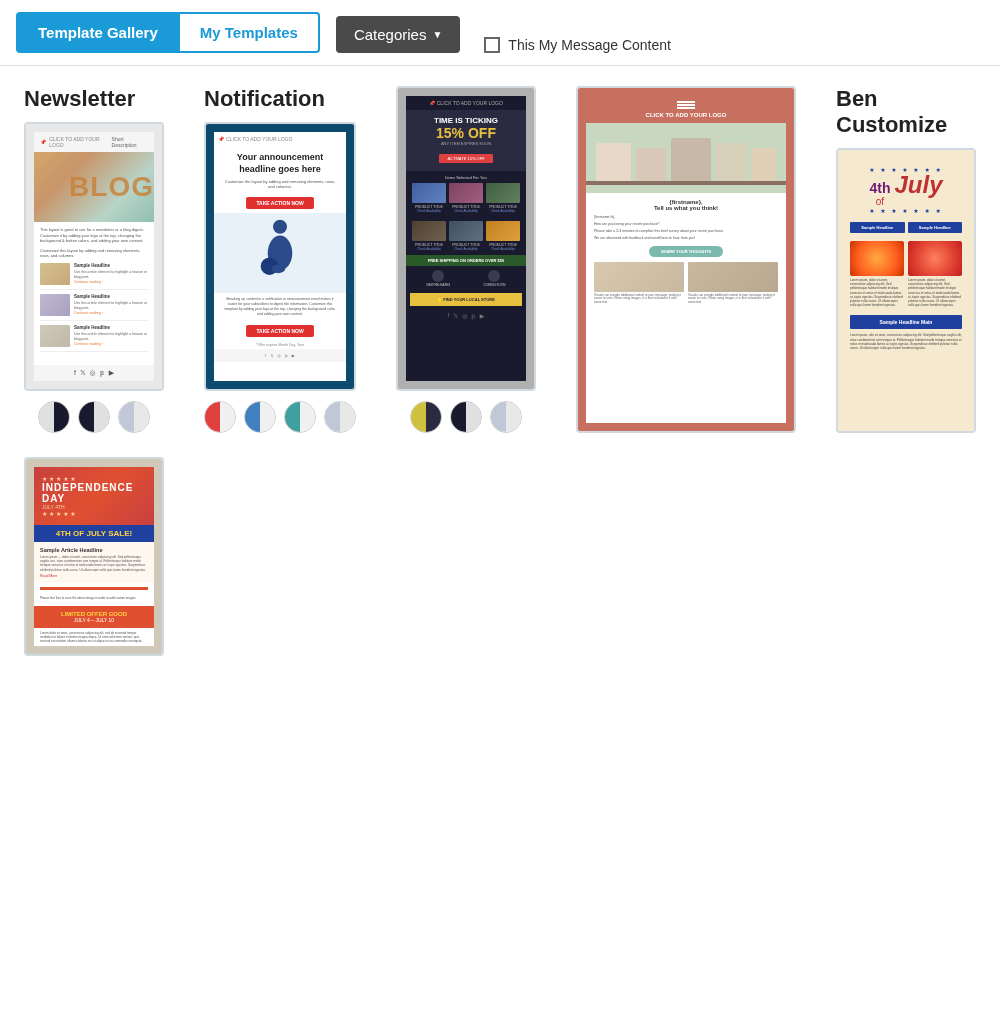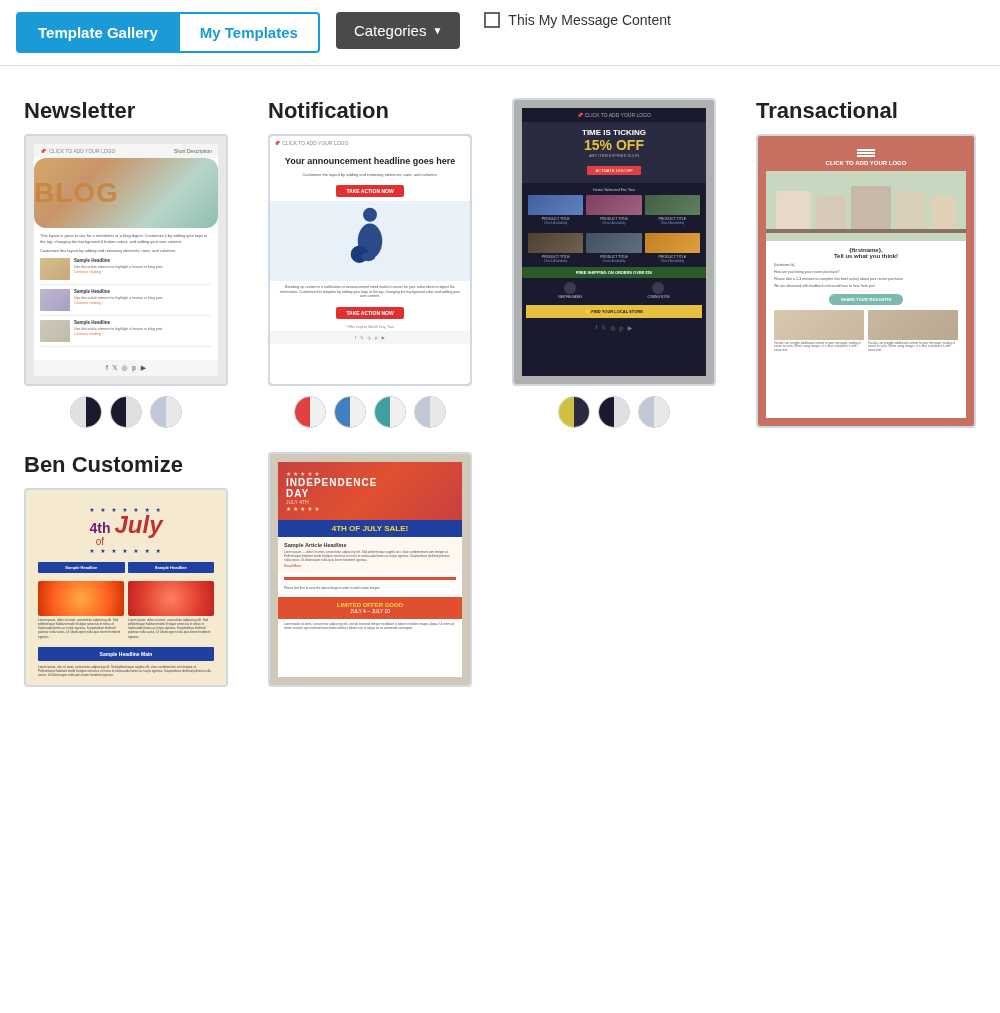--- a/index.html
+++ b/index.html
@@ -1,21 +1,21 @@
 <!DOCTYPE html>
 <html><head>
   <meta charset="utf-8">
   <style>
     * { box-sizing: border-box; margin: 0; padding: 0; }
     body { font-family: Arial, sans-serif; background: #fff; color: #333; }
 
     
     .header {
       display: flex;
-      align-items: flex-start;
+      align-items: flex-end;
       padding: 12px 16px;
       border-bottom: 1px solid #ddd;
       gap: 0;
     }
     .tab-gallery {
       background: #1a9ad7;
       color: #fff;
       border: 2px solid #1a9ad7;
       border-radius: 4px 0 0 4px;
       padding: 10px 20px;
@@ -68,23 +68,22 @@
     }
 
     
     .main {
       padding: 20px 24px;
     }
 
     
     .templates-grid {
       display: grid;
-      grid-template-columns: repeat(4, 1fr);
+      grid-template-columns: repeat(5, 1fr);
       gap: 24px 40px;
-      margin-top: 12px;
     }
 
     .template-section {
       display: flex;
       flex-direction: column;
     }
 
     .section-title {
       font-size: 22px;
       font-weight: bold;
@@ -155,22 +154,21 @@
       color: #888;
       font-size: 5px;
     }
     .nl-blog-img {
       width: 100%;
       height: 70px;
       background: linear-gradient(135deg, #d4a76a 0%, #c8956a 30%, #b8d4c8 70%, #8fbfb0 100%);
       position: relative;
       display: flex;
       align-items: center;
-      justify-content: flex-start;
-      border-radius: 12px;
+      justify-content: flex-end;
     }
     .nl-blog-text {
       font-size: 28px;
       font-weight: bold;
       color: rgba(200,130,60,0.85);
       letter-spacing: 1px;
     }
     .nl-body {
       padding: 5px 6px;
     }
@@ -203,20 +201,21 @@
       display: flex;
       justify-content: center;
       gap: 4px;
       margin-top: 4px;
     }
     .nl-social { font-size: 7px; color: #555; }
 
     
     .notification-preview {
       background: #0c4a6e;
+      padding: 8px;
       height: 100%;
     }
     .notif-inner {
       background: #fff;
       height: 100%;
       overflow: hidden;
     }
     .notif-header {
       padding: 4px;
       display: flex;
@@ -684,21 +683,20 @@
           <div class="swatch-half-right" style="background:#e0e0e0;"></div>
         </div>
         <div class="swatch">
           <div class="swatch-half-left" style="background:#c0c8d8;"></div>
           <div class="swatch-half-right" style="background:#e8e8e8;"></div>
         </div>
       </div>
     </div>
 
     <div class="template-section">
-      <div class="section-title">Transactional</div>
       <div class="template-card">
         <div class="template-preview trans-preview">
           <div class="trans-inner">
             <div class="trans-header">
               <div class="trans-header-lines">
                 <div class="trans-header-line"></div>
                 <div class="trans-header-line"></div>
                 <div class="trans-header-line"></div>
               </div>
               <div class="trans-logo-text">CLICK TO ADD YOUR LOGO</div>

